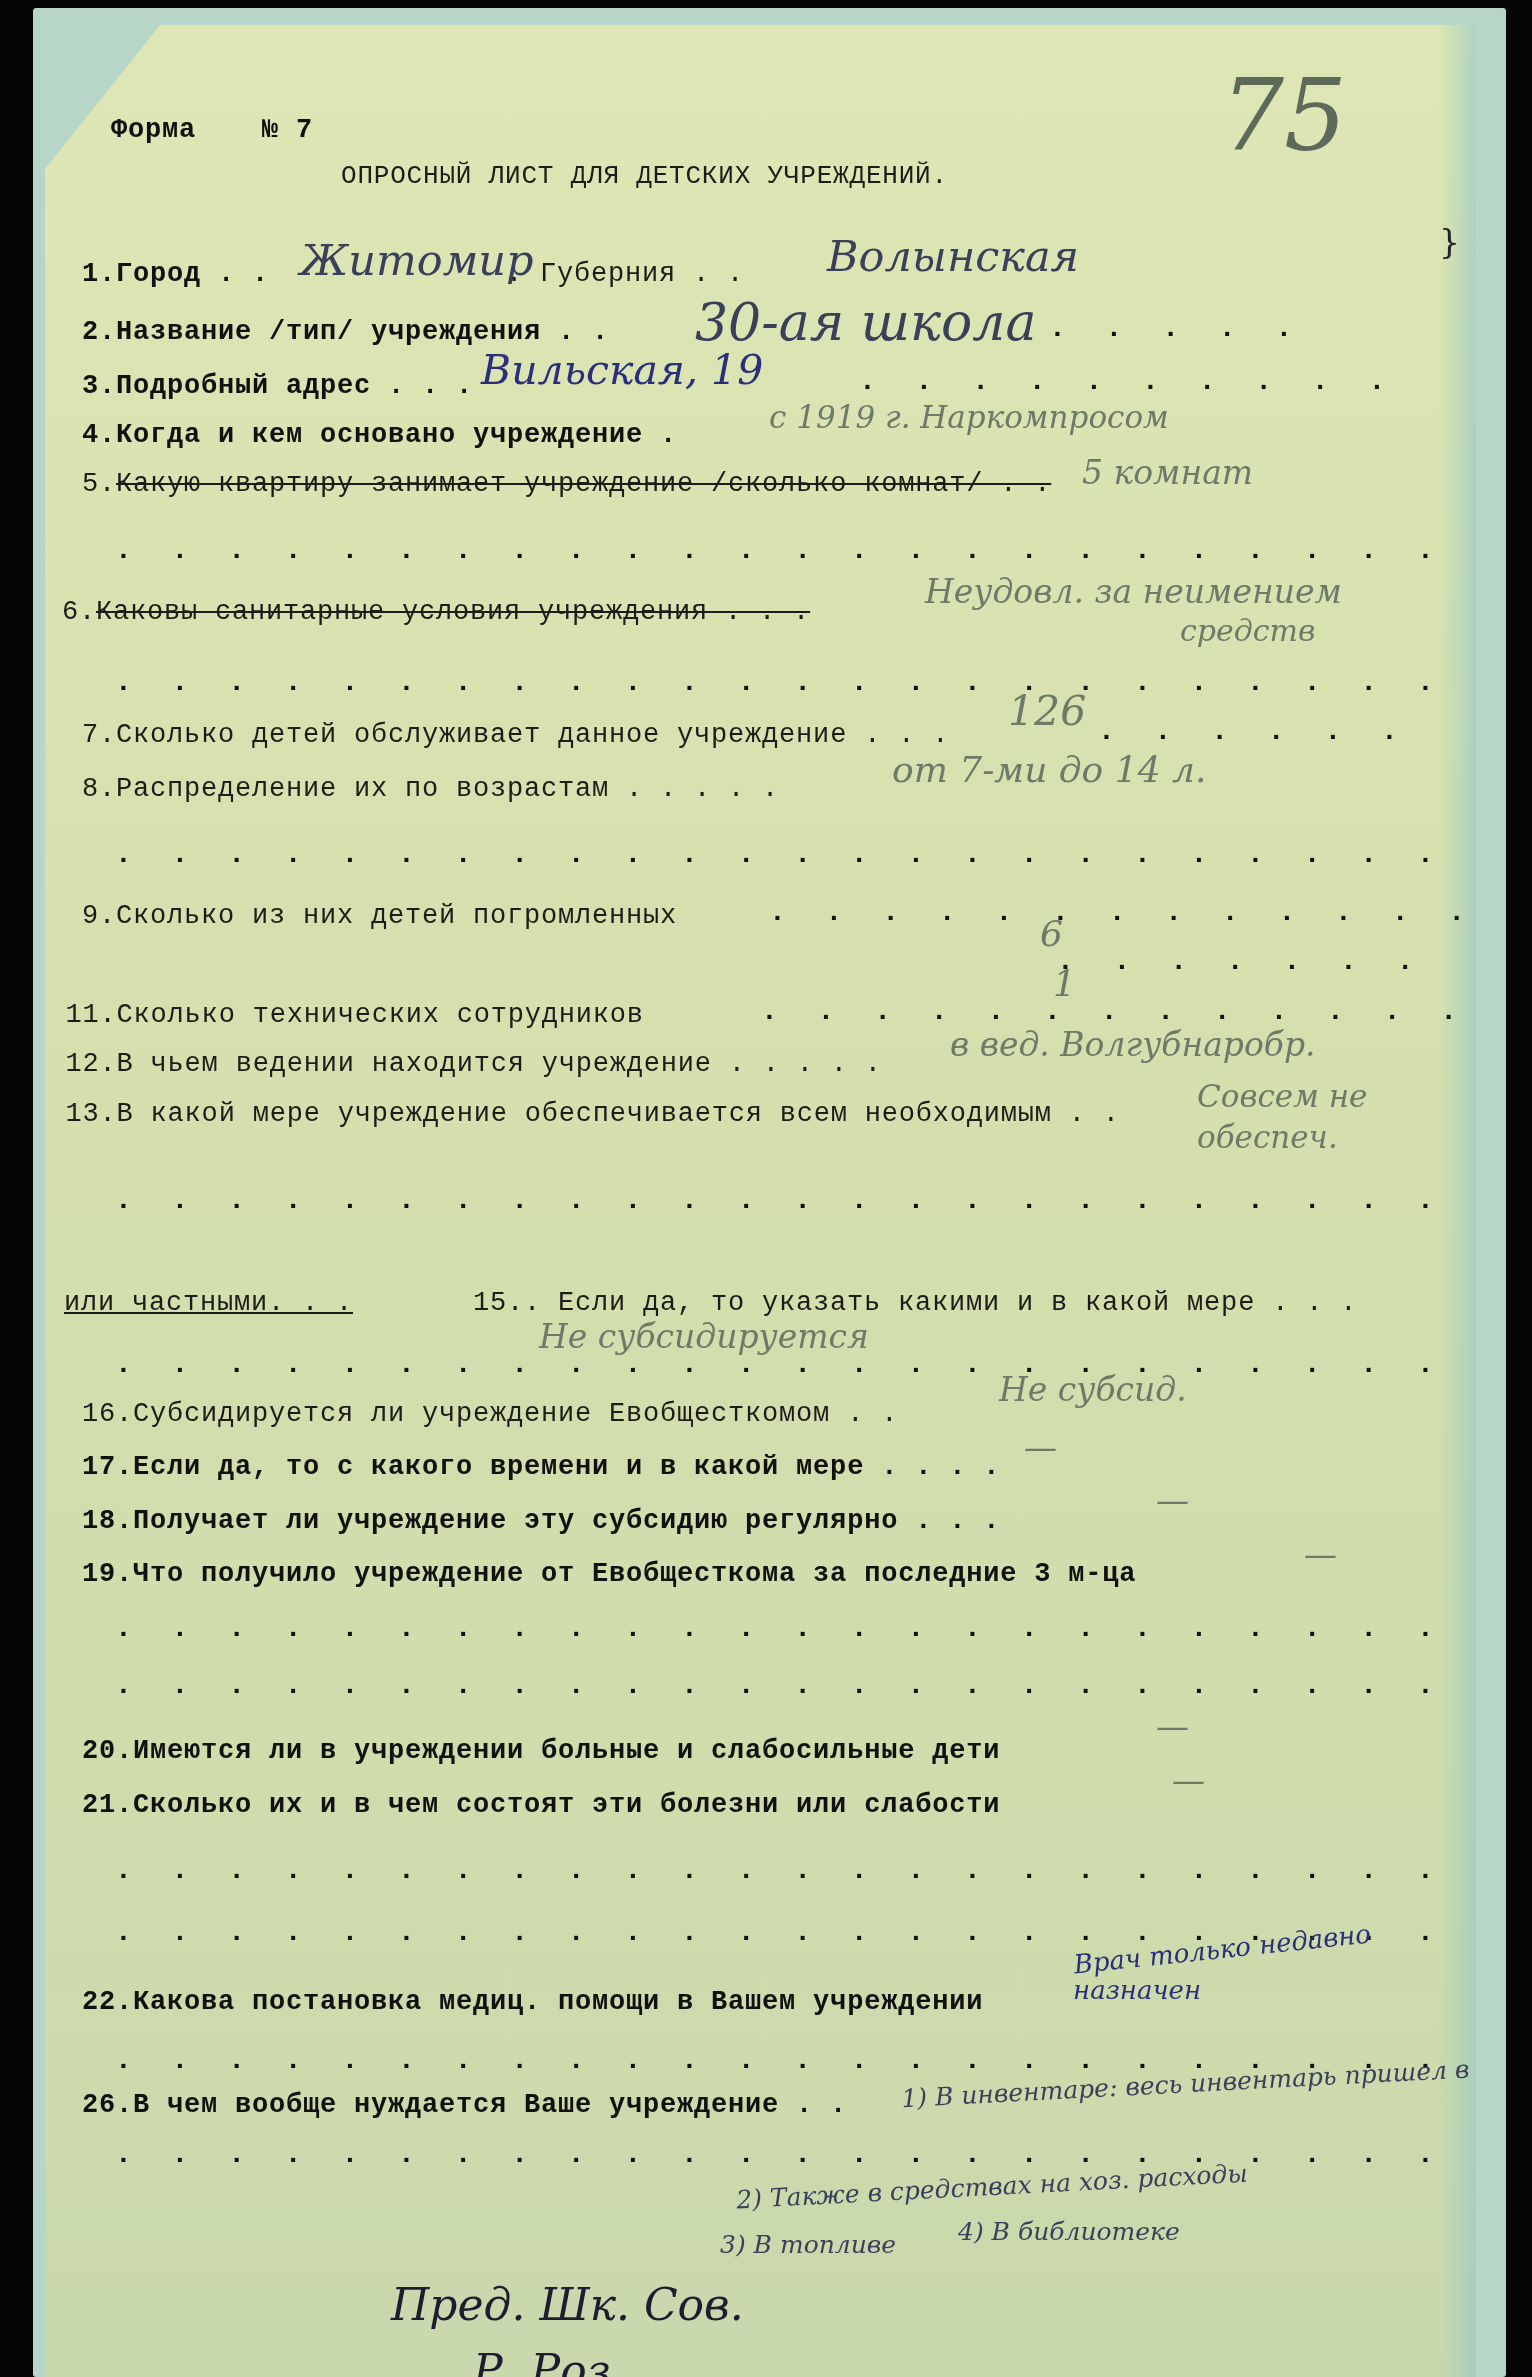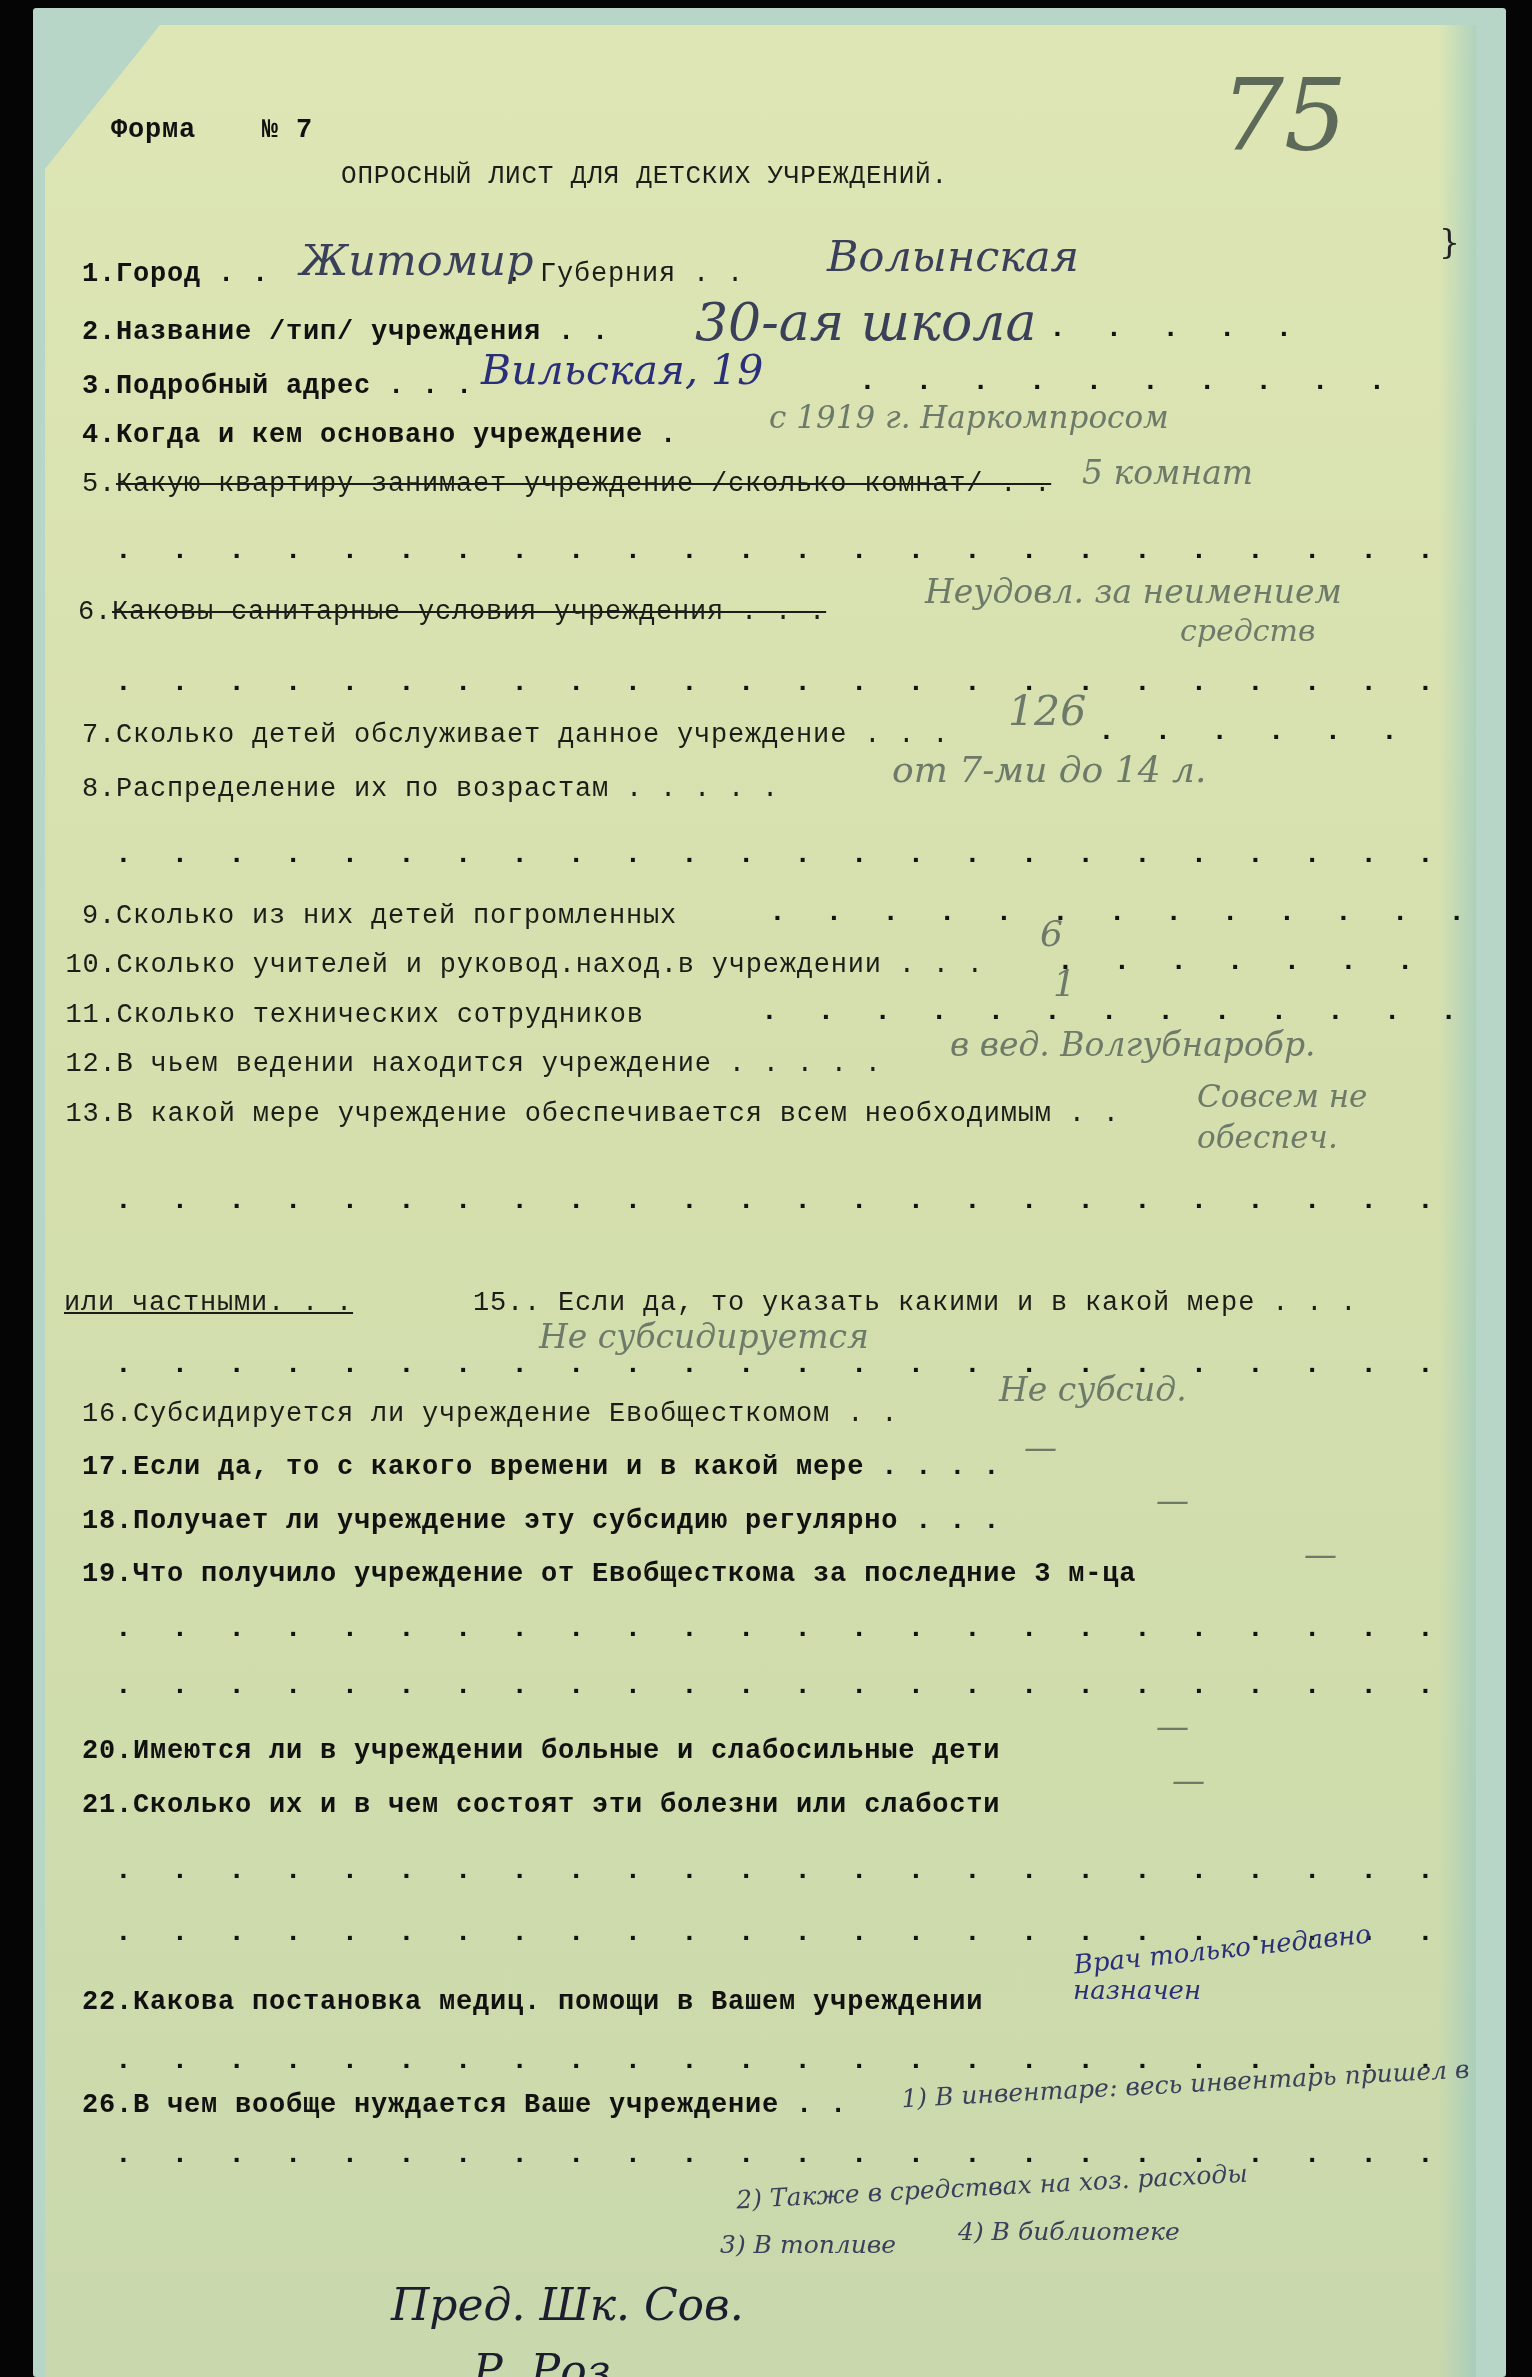--- a/index.html
+++ b/index.html
@@ -58,21 +58,21 @@
     <span>4.</span><span>Когда и кем основано учреждение .</span>
   </div>
   <div class="hand pencil" style="left:724px;top:374px;font-size:31px;">с 1919 г. Наркомпросом</div>
 
   <div class="typed" style="left:37px;top:444px;">
     <span>5.</span><span class="strike">Какую квартиру занимает учреждение /сколько комнат/ . .</span>
   </div>
   <div class="hand pencil" style="left:1037px;top:428px;font-size:33px;">5 комнат</div>
   <div class="dots" style="left:70px;top:510px;">. . . . . . . . . . . . . . . . . . . . . . . . . . . . . . . . . . .</div>
 
-  <div class="typed" style="left:33px;top:572px;">
+  <div class="typed" style="left:17px;top:572px;">
     <span>6.</span><span class="strike">Каковы санитарные условия учреждения . . .</span>
   </div>
   <div class="hand pencil" style="left:880px;top:547px;font-size:33px;">Неудовл. за неимением</div>
   <div class="hand pencil" style="left:1135px;top:588px;font-size:30px;">средств</div>
   <div class="dots" style="left:70px;top:642px;">. . . . . . . . . . . . . . . . . . . . . . . . . . . . . . . . . . .</div>
 
   <div class="typed" style="left:37px;top:695px;">
     <span>7.</span><span>Сколько детей обслуживает данное учреждение . . .</span>
   </div>
   <div class="hand pencil" style="left:963px;top:662px;font-size:41px;">126</div>
@@ -82,23 +82,20 @@
     <span>8.</span><span>Распределение их по возрастам . . . . .</span>
   </div>
   <div class="hand pencil" style="left:847px;top:724px;font-size:36px;">от 7-ми до 14 л.</div>
   <div class="dots" style="left:70px;top:814px;">. . . . . . . . . . . . . . . . . . . . . . . . . . . . . . . . . . .</div>
 
   <div class="typed" style="left:37px;top:876px;">
     <span>9.</span><span>Сколько из них детей погромленных</span>
   </div>
   <div class="dots" style="left:724px;top:872px;">. . . . . . . . . . . . . . . . .</div>
 
-  <div class="typed" style="left:20.6px;top:925px;">
-    <span>10.</span><span>Сколько учителей и руковод.наход.в учреждении . . .</span>
-  </div>
   <div class="hand pencil" style="left:995px;top:888px;font-size:36px;">6</div>
   <div class="dots" style="left:1012px;top:921px;">. . . . . . .</div>
 
   <div class="typed" style="left:20.6px;top:975px;">
     <span>11.</span><span>Сколько технических сотрудников</span>
   </div>
   <div class="hand pencil" style="left:1008px;top:938px;font-size:36px;">1</div>
   <div class="dots" style="left:716px;top:971px;">. . . . . . . . . . . . . . .</div>
 
   <div class="typed" style="left:20.6px;top:1024px;">

